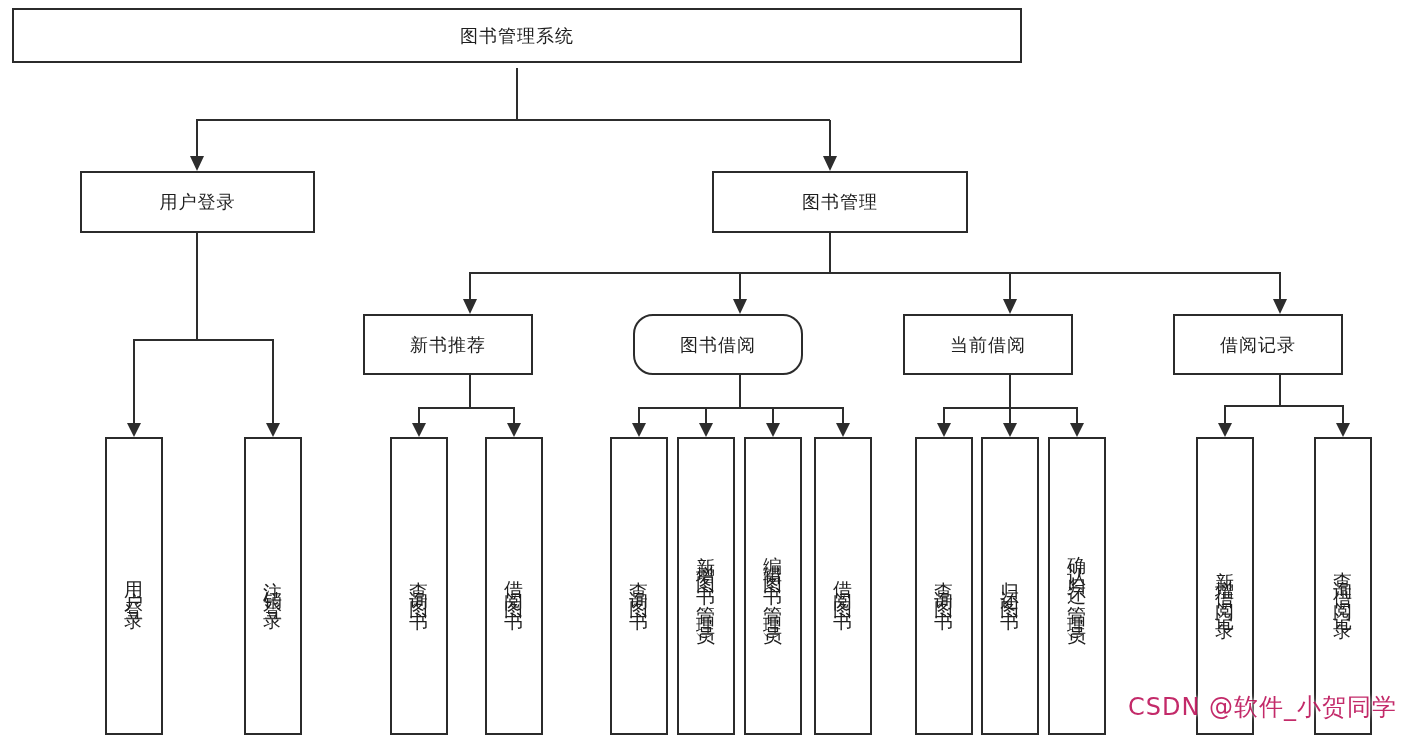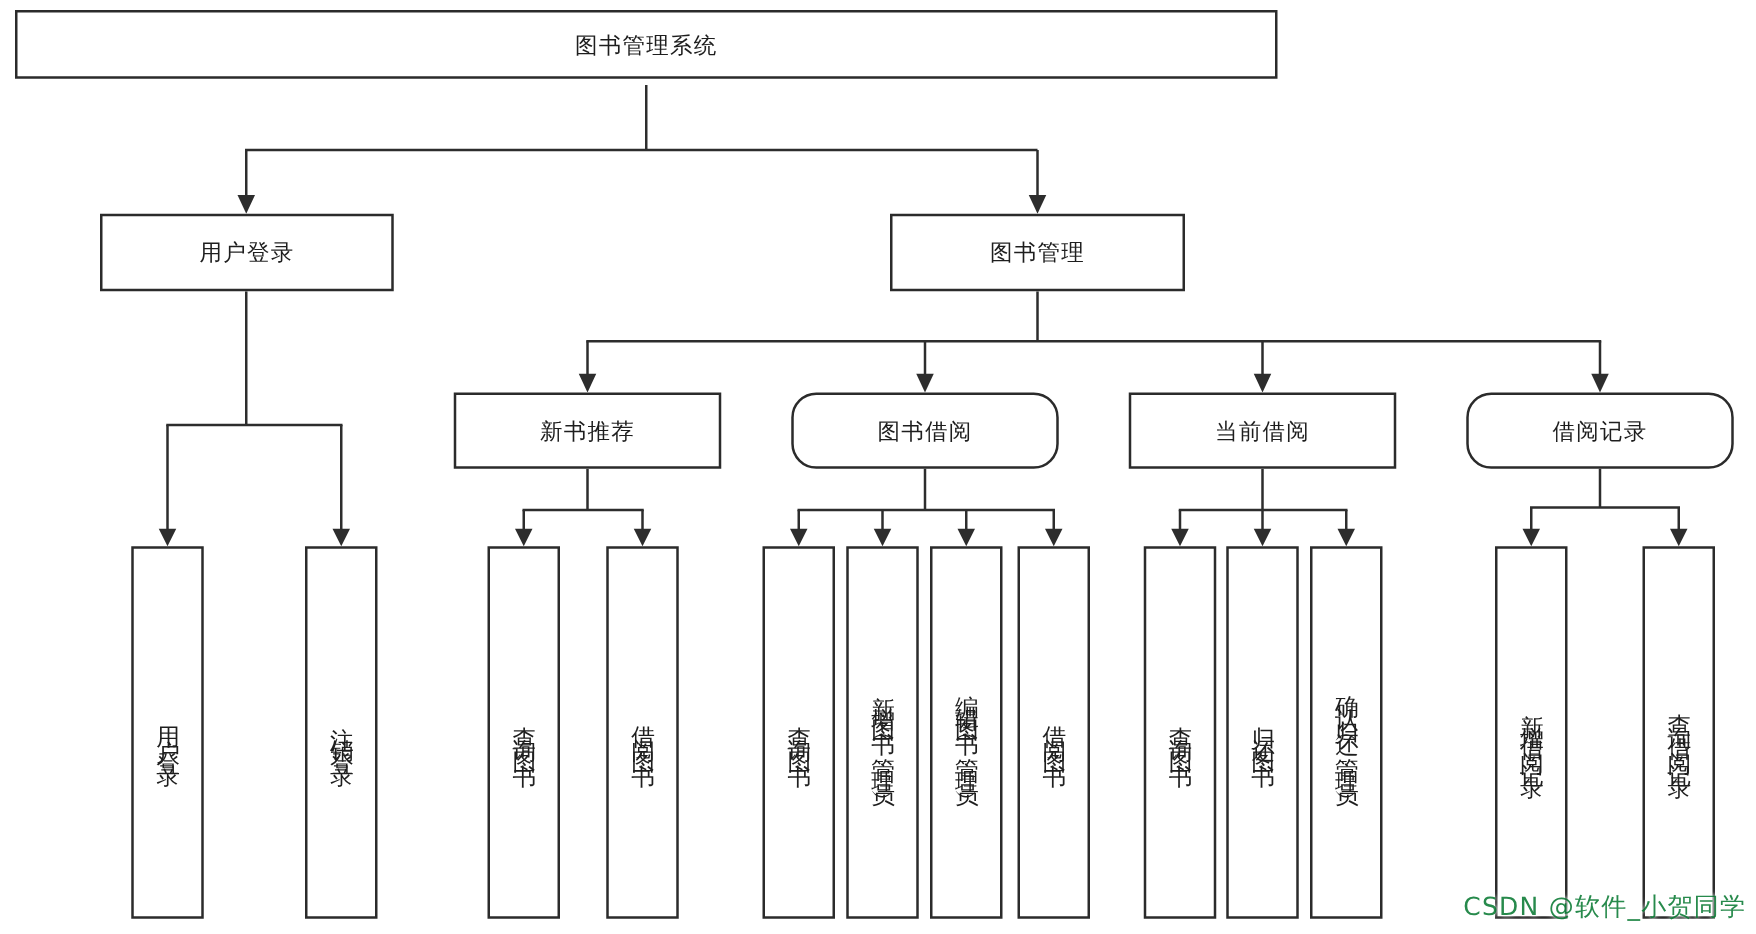--- a/index.html
+++ b/index.html
@@ -13,31 +13,31 @@
     border:2px solid #2b2b2b;color:#1e1e1e;z-index:2;
     display:flex;align-items:center;justify-content:center;
   }
   .hnode{font-size:18px;letter-spacing:1px;white-space:nowrap;}
   .vnode{
     width:58px;height:298px;top:437px;font-size:19px;
     writing-mode:vertical-rl;letter-spacing:10px;line-height:1;
   }
   .root{left:12px;top:8px;width:1010px;height:55px;}
   .lvl2a{left:80px;top:171px;width:235px;height:62px;}
-  .lvl2b{left:712px;top:171px;width:236px;height:62px;}
-  .lvl3{top:314px;width:214px;height:61px;text-align:center;}
-  .l3a{left:363px;} .l3b{left:633px;border-radius:20px;} .l3c{left:903px;} .l3d{left:1173px;border-radius:20px;}
+  .lvl2b{left:712px;top:171px;width:256px;height:62px;}
+  .lvl3{top:314px;width:170px;height:61px;text-align:center;}
+  .l3a{left:363px;} .l3b{left:633px;border-radius:20px;} .l3c{left:903px;} .l3d{left:1173px;}
   .x105{left:105px;} .x244{left:244px;}
   .x390{left:390px;} .x485{left:485px;}
   .x610{left:610px;} .x677{left:677px;} .x744{left:744px;} .x814{left:814px;}
   .x915{left:915px;} .x981{left:981px;} .x1048{left:1048px;}
   .x1196{left:1196px;} .x1314{left:1314px;}
   .watermark{
-    position:absolute;right:8px;bottom:8px;z-index:3;
-    font-size:20px;color:#15803d;letter-spacing:1px;white-space:nowrap;
+    position:absolute;right:8px;bottom:24px;z-index:3;
+    font-size:24px;color:#be185d;letter-spacing:1px;white-space:nowrap;
     text-shadow:0 0 3px #ffffff,0 0 6px #ffffff;opacity:.92;
   }
 </style>
 </head>
 <body>
 
 <div class="canvas">
 
   <svg width="1405" height="747" viewBox="0 0 1405 747">
     <g stroke="#2d2d2d" stroke-width="2" fill="none">

